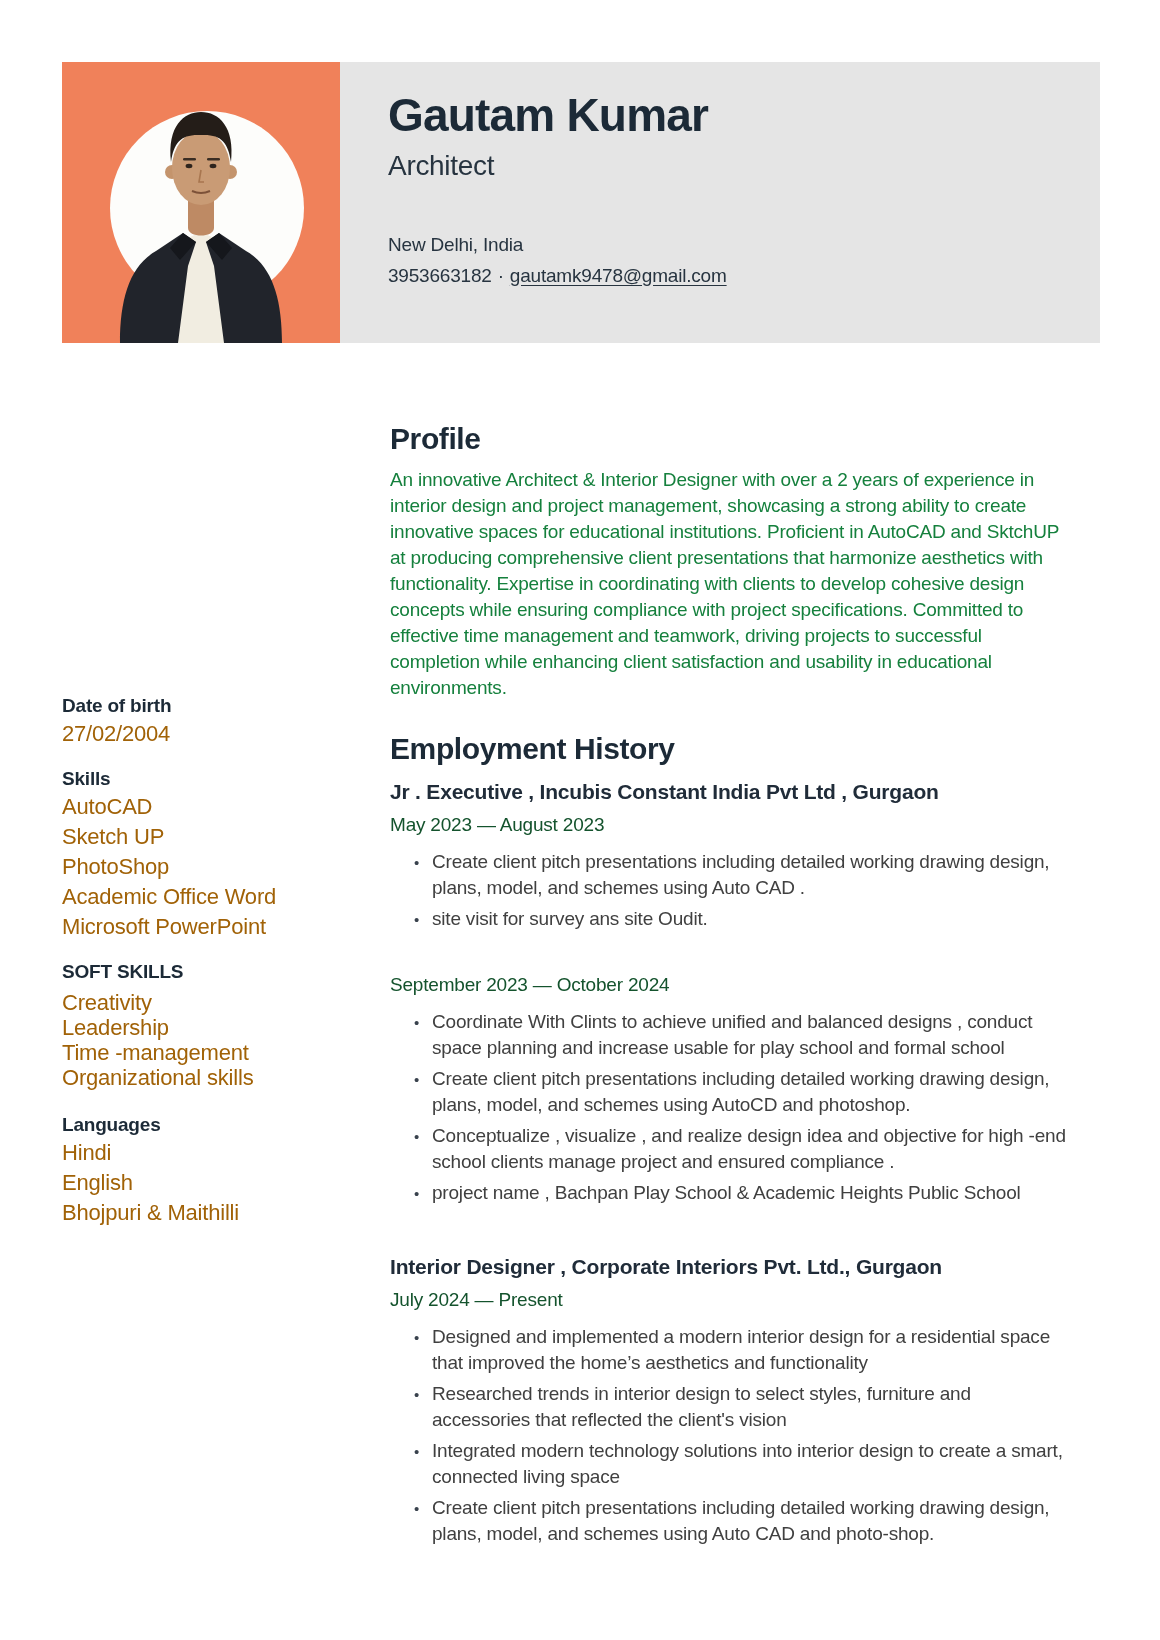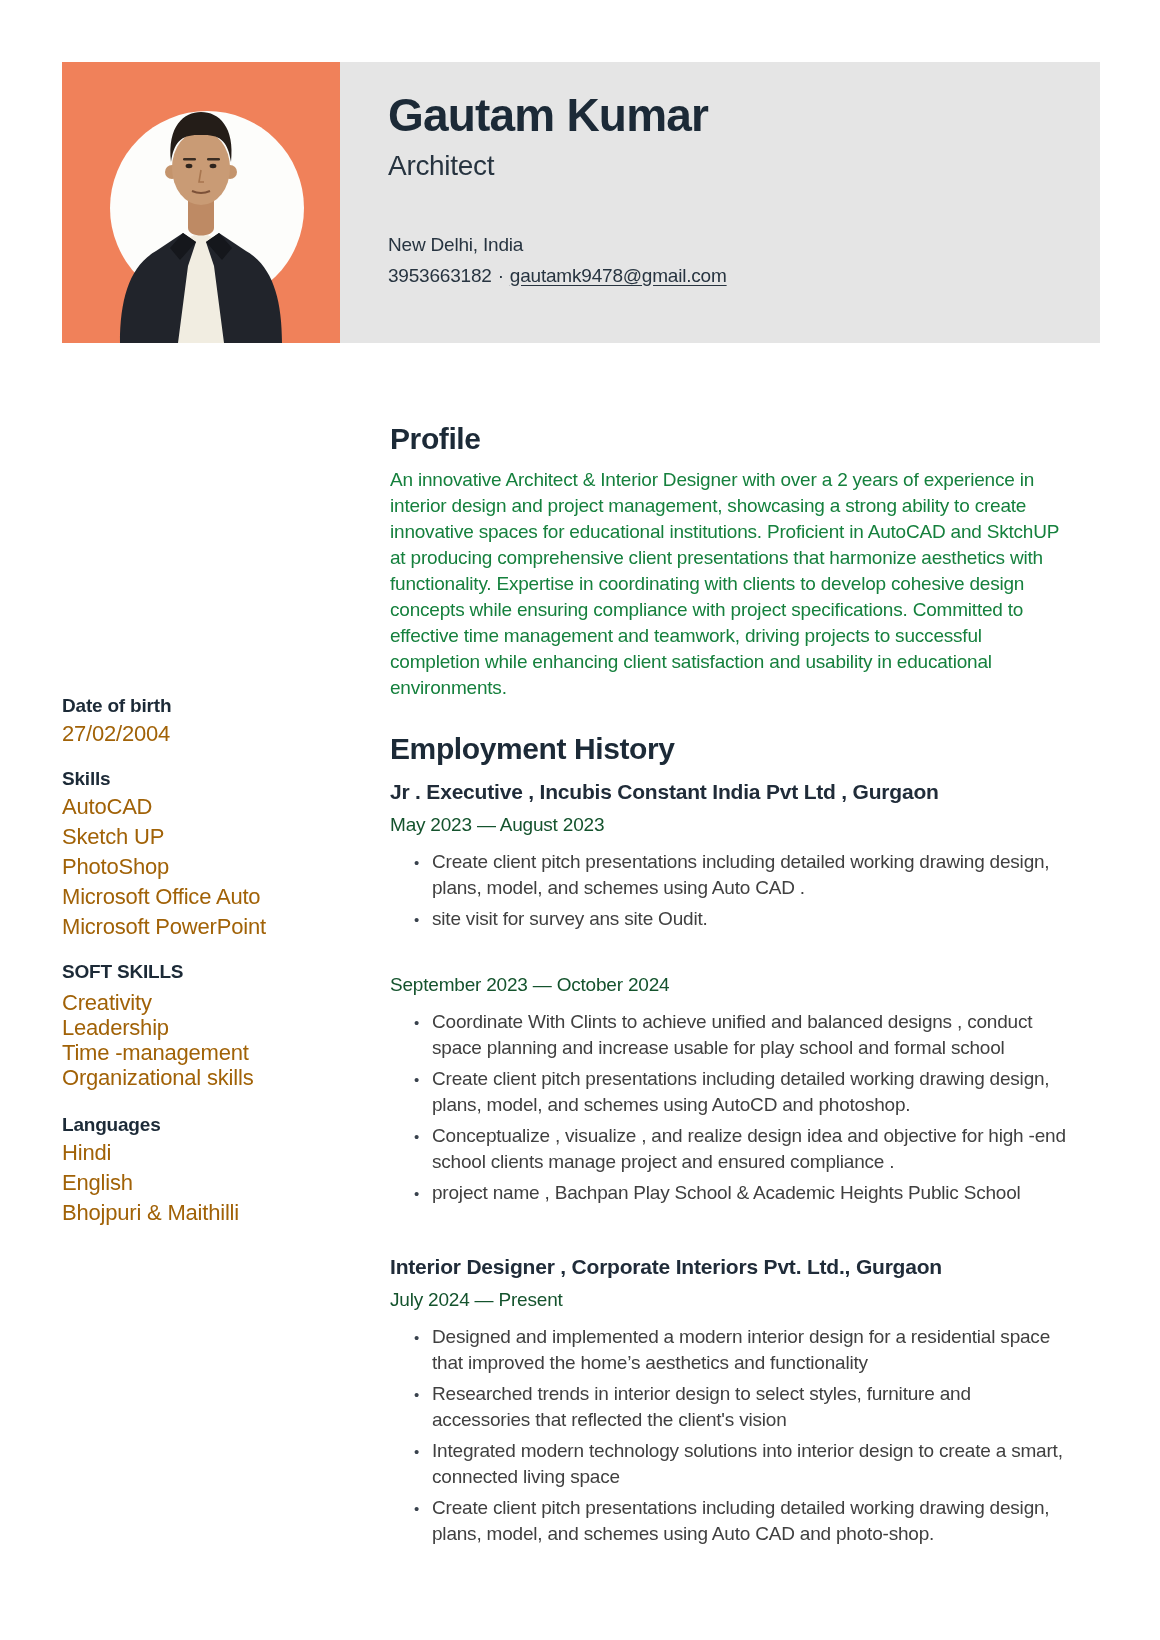--- a/index.html
+++ b/index.html
@@ -204,21 +204,21 @@
               <div class="sb-item spaced">27/02/2004</div>
             </div>
   </section>
 
   <section class="sb-section">
     <h3 class="sb-heading">Skills</h3>
     <div class="sb-items">
               <div class="sb-item spaced">AutoCAD</div>
               <div class="sb-item spaced">Sketch UP</div>
               <div class="sb-item spaced">PhotoShop</div>
-              <div class="sb-item spaced">Microsoft Office Auto</div>
+              <div class="sb-item spaced">Academic Office Word</div>
               <div class="sb-item spaced">Microsoft PowerPoint</div>
             </div>
   </section>
 
   <section class="sb-section">
     <h3 class="sb-heading">SOFT SKILLS</h3>
     <div class="sb-items">
               <div class="sb-item">Creativity</div>
               <div class="sb-item">Leadership</div>
               <div class="sb-item">Time -management</div>

